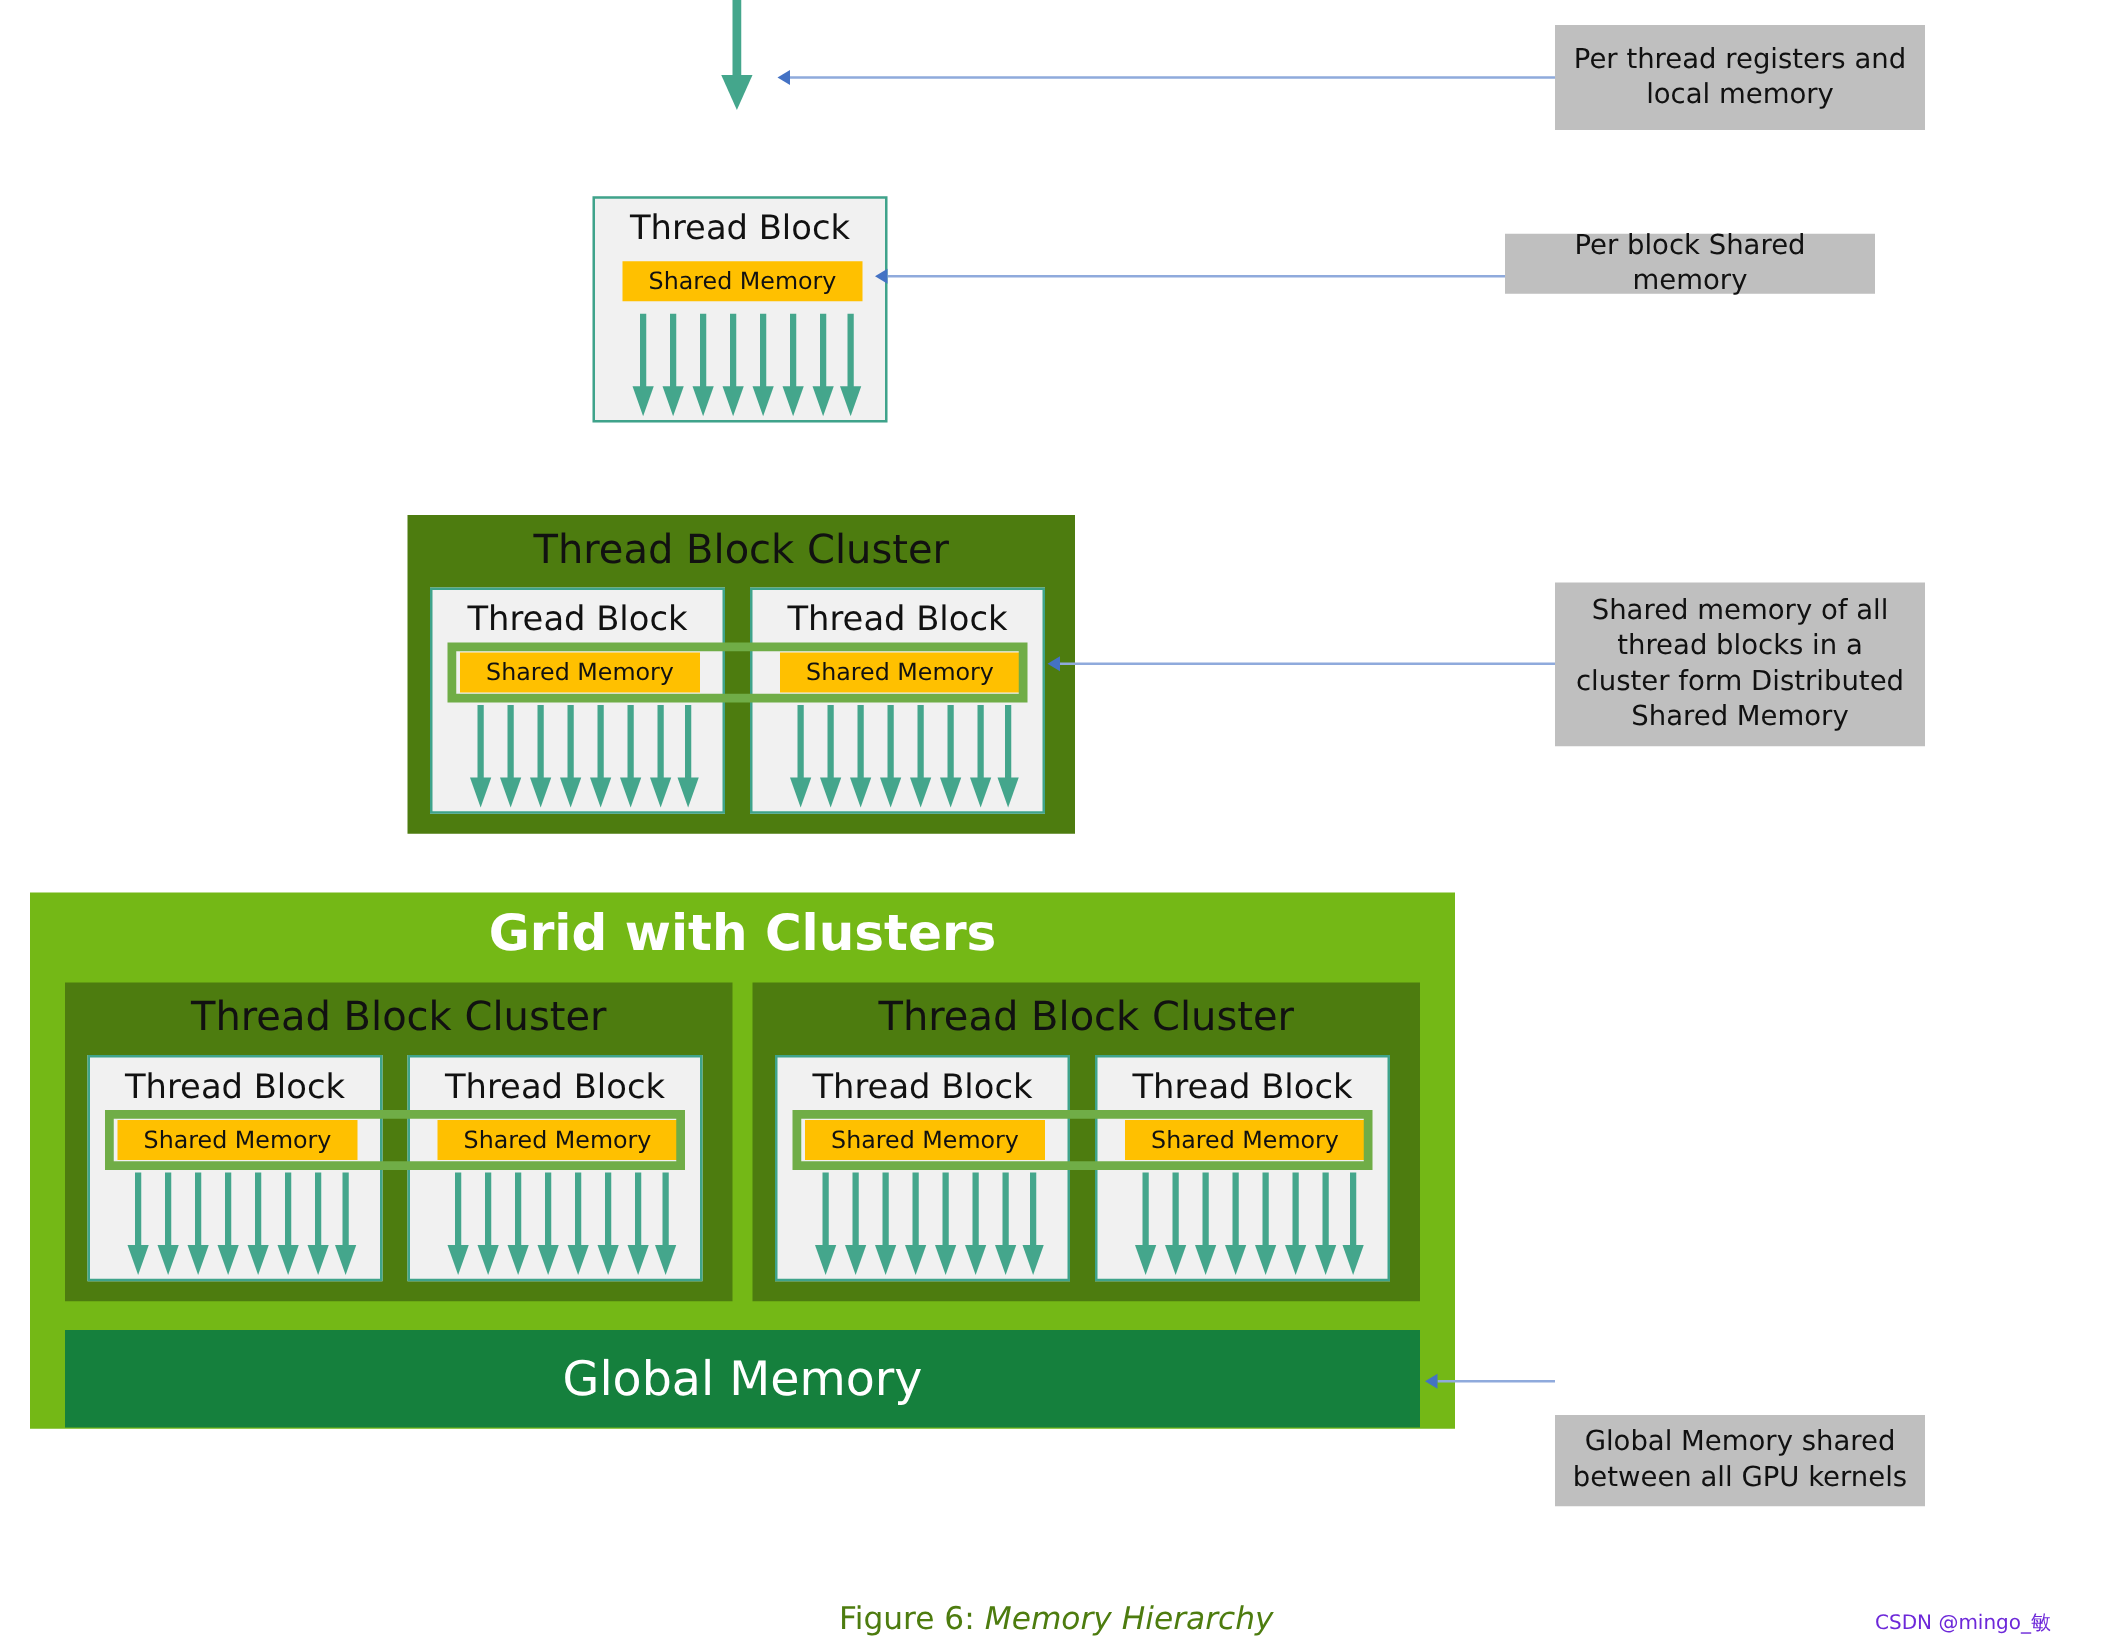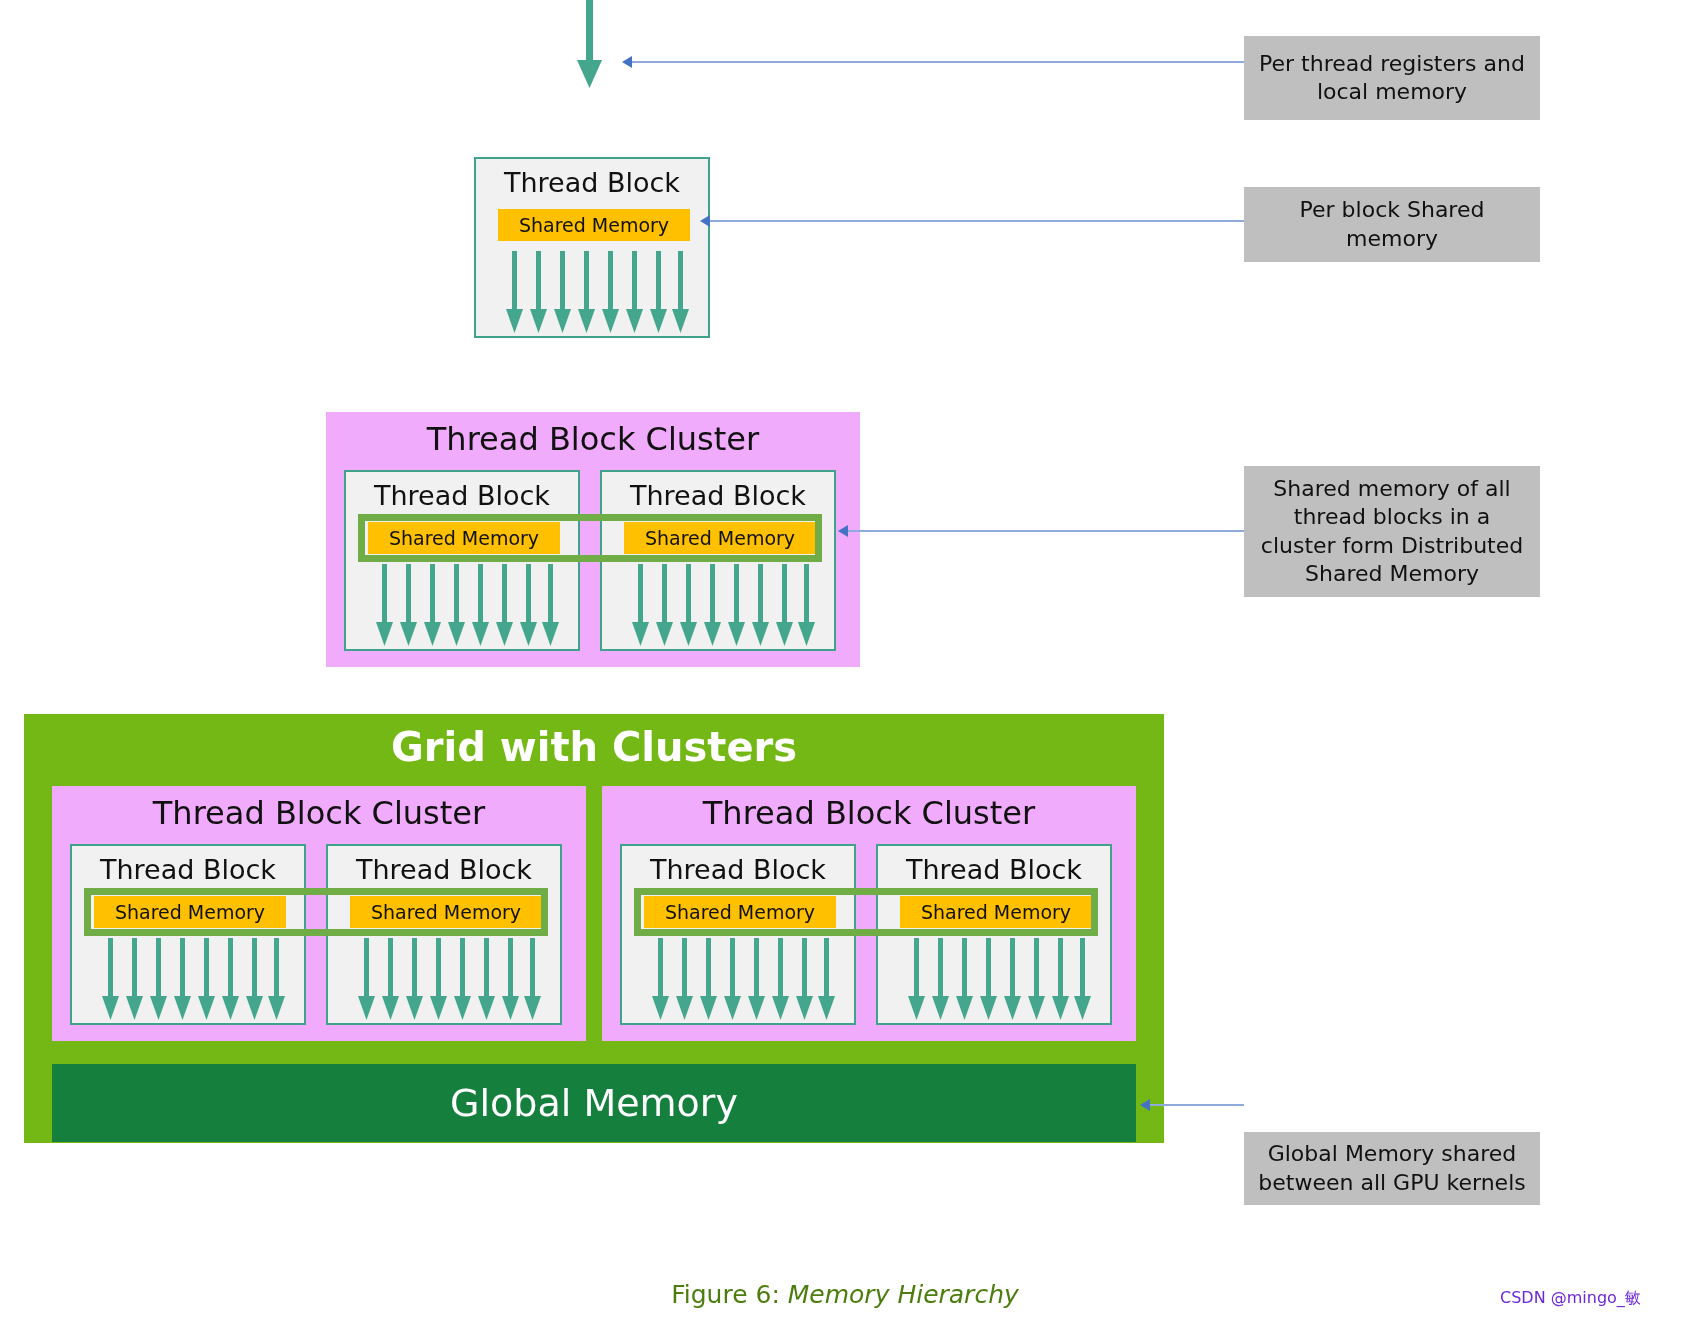--- a/index.html
+++ b/index.html
@@ -47,21 +47,21 @@
     align-items: center;
     justify-content: center;
     font-family: "DejaVu Sans", sans-serif;
     white-space: nowrap;
     box-sizing: border-box;
   }
 
   
   .cluster {
     position: absolute;
-    background: #f0abfc;
+    background: #4d7c0f;
     box-sizing: border-box;
   }
   .cluster-title {
     position: absolute;
     width: 100%;
     text-align: center;
     color: #111111;
     font-family: "DejaVu Sans", sans-serif;
     white-space: nowrap;
   }
@@ -154,21 +154,21 @@
 <div class="stage">
 
   <svg class="abs" style="left:570px; top:0px; width:40px; height:95px;">
     <rect x="16" y="0" width="7" height="62" fill="#44A68C"></rect>
     <polygon points="7,60 32,60 19.5,88" fill="#44A68C"></polygon>
   </svg>
 
   <div class="leader" style="left:632px; top:61px; width:612px;"></div>
   <div class="leader-head" style="left:622px; top:56px;"></div>
 
-  <div class="callout" style="left:1244px; top:36px; width:296px; height:84px; font-size:22px;">Per thread registers and local memory</div>
+  <div class="callout" style="left:1244px; top:20px; width:296px; height:84px; font-size:22px;">Per thread registers and local memory</div>
 
   <div class="thread-block" style="left:474px; top:157px; width:236px; height:181px;">
     <div class="tb-title" style="margin-top:8px; font-size:27px;">Thread Block</div>
     <div class="shared-mem" style="left:22px; top:50px; width:192px; height:32px; font-size:19px;">Shared Memory</div>
 
     <svg class="abs" style="left:30px; top:92px; width:180px; height:84px;">
       <g fill="#44A68C">
         <rect x="6" y="0" width="5" height="60"></rect>
           <polygon points="0,58 17,58 8.5,82"></polygon>
         <rect x="30" y="0" width="5" height="60"></rect>
@@ -185,21 +185,21 @@
           <polygon points="144,58 161,58 152.5,82"></polygon>
         <rect x="172" y="0" width="5" height="60"></rect>
           <polygon points="166,58 183,58 174.5,82"></polygon>
       </g>
     </svg>
   </div>
 
   <div class="leader" style="left:710px; top:220px; width:534px;"></div>
   <div class="leader-head" style="left:700px; top:215px;"></div>
 
-  <div class="callout" style="left:1244px; top:187px; width:296px; height:75px; font-size:22px;">Per block Shared memory</div>
+  <div class="callout" style="left:1204px; top:187px; width:296px; height:48px; font-size:22px;">Per block Shared memory</div>
 
   <div class="cluster" style="left:326px; top:412px; width:534px; height:255px;">
     <div class="cluster-title" style="top:8px; font-size:32px;">Thread Block Cluster</div>
 
     <div class="thread-block" style="left:18px; top:58px; width:236px; height:181px;">
       <div class="tb-title" style="margin-top:8px; font-size:27px;">Thread Block</div>
       <div class="shared-mem" style="left:22px; top:50px; width:192px; height:32px; font-size:19px;">Shared Memory</div>
       <svg class="abs" style="left:30px; top:92px; width:180px; height:84px;">
         <g fill="#44A68C">
           <rect x="6" y="0" width="5" height="60"></rect>

